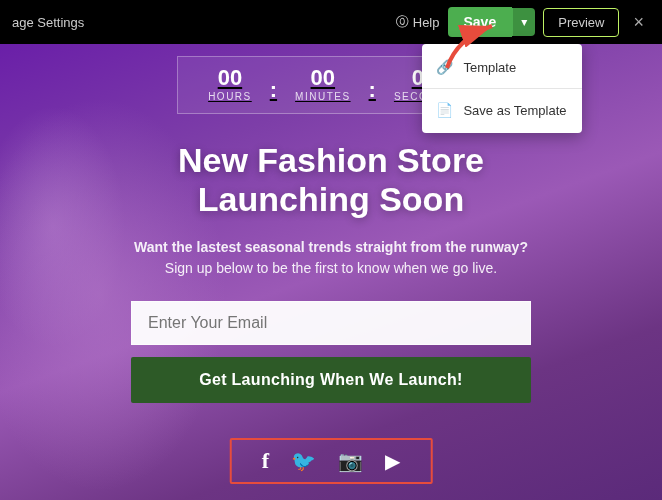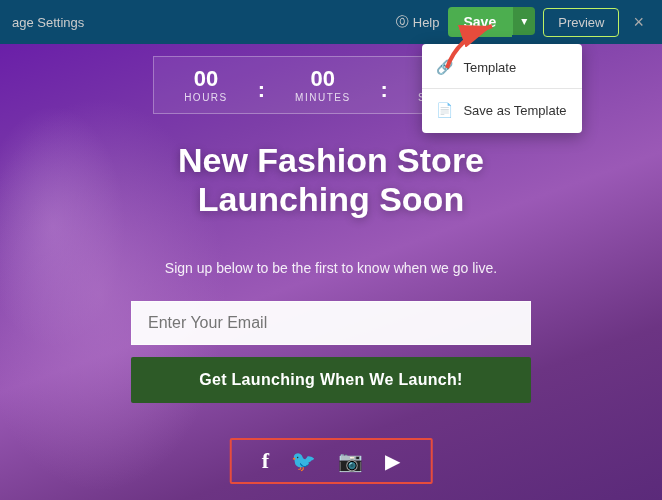--- a/index.html
+++ b/index.html
@@ -5,21 +5,21 @@
     * { margin: 0; padding: 0; box-sizing: border-box; }
     body { width: 662px; height: 500px; overflow: hidden; font-family: Arial, sans-serif; background: #1a1a1a; }
 
     
     .top-bar {
       position: relative;
       z-index: 100;
       display: flex;
       align-items: center;
       justify-content: space-between;
-      background: #0c4a6e;
+      background: #000000;
       height: 44px;
       padding: 0 12px;
     }
     .top-bar-left {
       color: #ccc;
       font-size: 13px;
       font-weight: 500;
     }
     .top-bar-right {
       display: flex;
@@ -31,21 +31,21 @@
       font-size: 13px;
       cursor: pointer;
       display: flex;
       align-items: center;
       gap: 4px;
       background: none;
       border: none;
     }
     .save-btn-group {
       display: flex;
-      align-items: flex-start;
+      align-items: center;
     }
     .save-btn-main {
       background: #4cae4f;
       color: white;
       border: none;
       padding: 7px 16px;
       font-size: 14px;
       font-weight: 600;
       cursor: pointer;
       border-radius: 4px 0 0 4px;
@@ -155,22 +155,23 @@
       right: 0;
       display: flex;
       justify-content: center;
       padding-top: 12px;
     }
     .countdown-box {
       background: rgba(255,255,255,0.08);
       border: 1px solid rgba(255,255,255,0.3);
       padding: 10px 30px;
       display: flex;
-      gap: 30px;
-      align-items: flex-end;
+      gap: 18px;
+      align-items: flex-start;
+      text-decoration: underline;
     }
     .countdown-unit {
       display: flex;
       flex-direction: column;
       align-items: center;
       gap: 2px;
     }
     .countdown-number {
       color: white;
       font-size: 22px;
@@ -337,21 +338,21 @@
       </div>
     </div>
   </div>
 
   <div class="main-content">
     <h1 class="main-title">
       <span>New Fashion Store</span><br>
       <span>Launching Soon</span>
     </h1>
     <p class="sub-text">
-      <br>
+      <strong>Want the lastest seasonal trends straight from the runway?</strong><br>
       <span>Sign up below to be the first to know when we go live.</span>
     </p>
     <div class="email-input-wrapper">
       <input class="email-input" type="email" placeholder="Enter Your Email" style="">
     </div>
     <button class="cta-btn">Get Launching When We Launch!</button>
   </div>
 
   <div class="social-row">
     <span class="social-icon" style="font-family:Georgia,serif;font-weight:bold;font-size:22px;">f</span>

